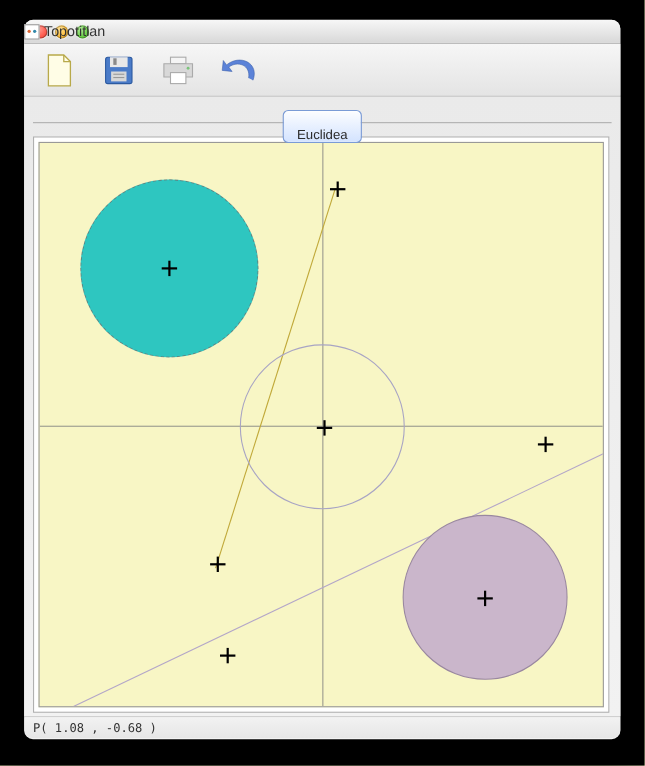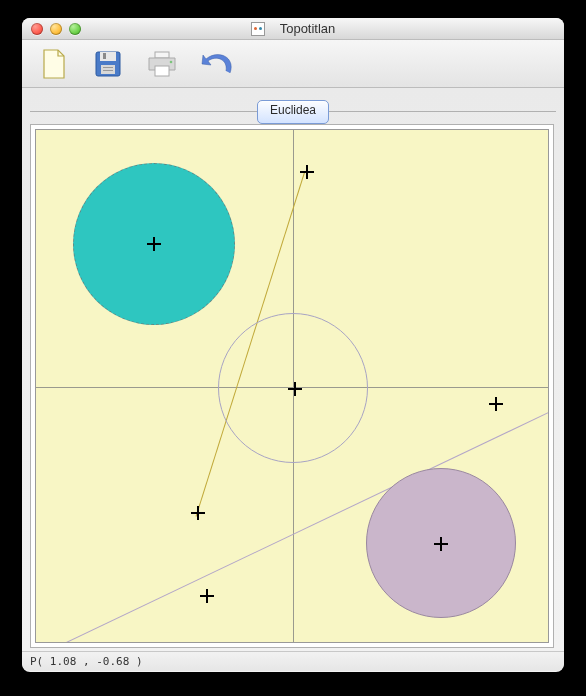--- a/index.html
+++ b/index.html
@@ -40,23 +40,23 @@
     border-radius: 50%;
     box-shadow: inset 0 0 0 1px rgba(0,0,0,0.25), 0 1px 0 rgba(255,255,255,0.5);
   }
   .red { background: radial-gradient(circle at 35% 30%, #ff9c92, #ff5f52 55%, #d73b2d); }
   .yellow { background: radial-gradient(circle at 35% 30%, #ffe39a, #ffc03f 55%, #d79a1c); }
   .green { background: radial-gradient(circle at 35% 30%, #b4f09a, #6ed24b 55%, #3fa423); }
   .title-center {
     position: absolute;
     left: 0; right: 0;
     display: flex;
-    justify-content: center;
-    align-items: center;
-    gap: 15px;
+    justify-content: flex-start;
+    align-items: center;
+    gap: 4px;
     pointer-events: none;
   }
   .title-icon {
     width: 14px; height: 14px;
     background: #fff;
     border: 1px solid #999;
     position: relative;
     display: flex;
     align-items: center;
     justify-content: center;
@@ -101,21 +101,21 @@
     top: 11px;
     height: 1px;
     background: #b0b0b0;
   }
   .tab {
     position: relative;
     z-index: 1;
     background: linear-gradient(#fcfdff, #d3e3ff);
     border: 1px solid #7a9bd6;
     border-radius: 5px;
-    padding: 2px 12px;
+    padding: 14px 12px;
     font-size: 12px;
     color: #2b2b2b;
     box-shadow: 0 1px 0 rgba(255,255,255,0.8) inset;
   }
   .canvas-wrap {
     margin-top: 0;
     background: #fff;
     border: 1px solid #b0b0b0;
     width: 524px;
     height: 524px;

